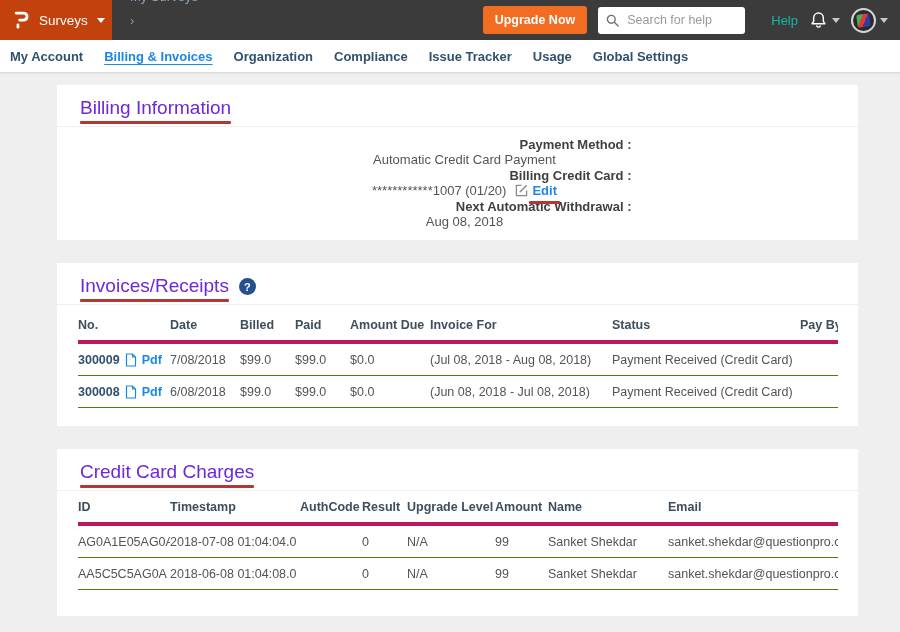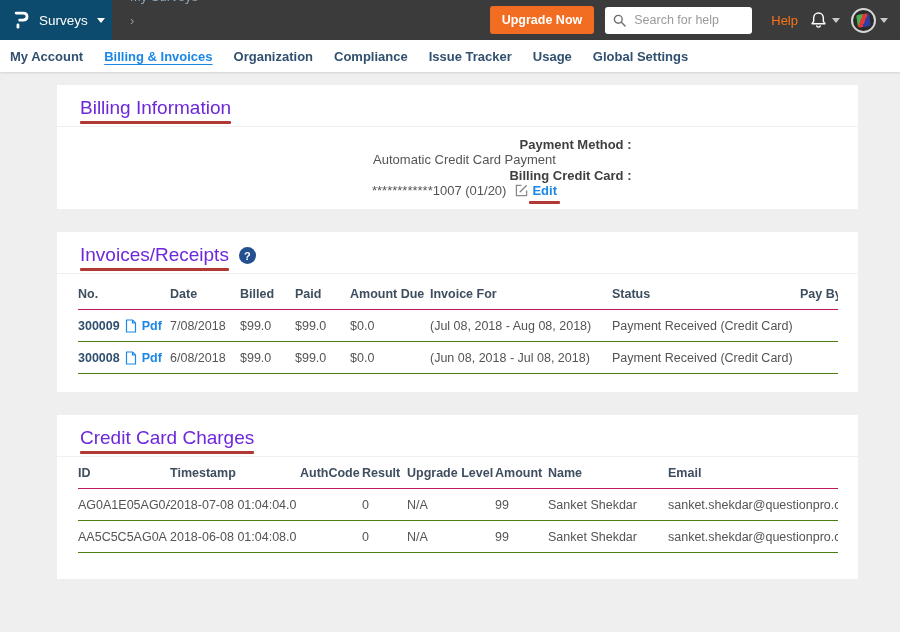--- a/index.html
+++ b/index.html
@@ -5,37 +5,37 @@
   * { box-sizing: border-box; }
   html,body { margin:0; padding:0; }
   body {
     width:900px; height:632px; overflow:hidden;
     background:#efefef;
     font-family:"Liberation Sans", sans-serif;
     -webkit-font-smoothing:antialiased;
   }
   
   .topbar { height:40px; background:#3b3b3b; display:flex; align-items:center; padding-right:12px; }
-  .logo-box { width:112px; height:40px; background:#0c4a6e; display:flex; align-items:center; padding-left:13px; gap:9px; cursor:pointer; flex:none; }
+  .logo-box { width:112px; height:40px; background:#c2410c; display:flex; align-items:center; padding-left:13px; gap:9px; cursor:pointer; flex:none; }
   .qp-logo { width:17px; height:24px; flex:none; }
   .product-label { color:#fff; font-size:13.5px; }
   .caret { width:0; height:0; border-left:4px solid transparent; border-right:4px solid transparent; border-top:5px solid #fff; display:inline-block; }
   .caret.gray { border-top-color:#c9c9c9; }
   .breadcrumb { margin-left:18px; display:flex; align-items:flex-start; gap:9px; font-size:13px;flex-direction:column; }
   .crumb-parent { color:#8ea7bd; cursor:pointer; }
   .crumb-sep { color:#9a9a9a; font-size:13px; }
   .crumb-current { color:#fff; font-weight:bold; }
   .topbar-right { margin-left:auto; display:flex; align-items:center; gap:11px; }
   .upgrade-btn { background:#f26d21; color:#fff; border:none; border-radius:3px; font-family:inherit;
     font-size:12.5px; font-weight:bold; padding:7px 12px; cursor:pointer; }
   .search-box { width:147px; height:27px; background:#ffffff; border-radius:3px; display:flex; align-items:center; padding:0 8px; gap:6px; }
   .search-box svg { flex:none; }
   .search-box input { border:none; outline:none; width:100%; font-family:inherit; font-size:12.5px; color:#444; background:transparent; }
   .search-box input::placeholder { color:#9a9a9a; }
-  .help-label { color:#f97316; font-size:13px; margin-left:8px; cursor:pointer; }
+  .help-label { color:#14b8a6; font-size:13px; margin-left:15px; cursor:pointer; }
   .bell-wrap, .avatar-wrap { display:flex; align-items:center; gap:4px; cursor:pointer; }
   .avatar { width:25px; height:25px; border-radius:50%; border:2px solid #d6d6d6; background:#2a2a2a; position:relative; overflow:hidden; display:block; }
   .avatar::after { content:""; position:absolute; left:4px; top:4px; width:13px; height:13px; border-radius:2px;
     background:linear-gradient(120deg,#4caf50 0 34%,#e53935 34% 58%,#303f9f 58% 100%); transform:rotate(-8deg); }
   
   .navtabs { height:32px; background:#fff; display:flex; align-items:center; padding-left:10px; column-gap:21px;
     box-shadow:0 1px 2px rgba(0,0,0,.12); position:relative; z-index:2; }
   .tab { font-size:13px; font-weight:bold; color:#31506f; cursor:pointer; white-space:nowrap; }
   .tab.active { color:#1b87e6; text-decoration:underline; text-underline-offset:3px; }
   
@@ -54,21 +54,21 @@
   .info-label { width:348px; text-align:right; font-size:13px; font-weight:bold; color:#3f3f3f; flex:none; }
   .info-value { margin-left:14px; font-size:13px; color:#555; display:flex; align-items:center; gap:5px; }
   .edit-action { position:relative; display:inline-flex; align-items:center; gap:4px; margin-left:4px; cursor:pointer;text-align:center; }
   .edit-link { color:#1b87e6; font-weight:bold; font-size:13px; }
   .edit-annot { position:absolute; left:14px; right:-3px; bottom:-6px; height:3px; background:#b23933; border-radius:1px; }
   
   .tbl-wrap { padding:0 20px 0 21px; }
   .tbl-wrap.inv { margin-top:4px; padding-bottom:18px; }
   .tbl-wrap.chg { padding-bottom:26px; }
   table { width:100%; border-collapse:collapse; table-layout:fixed; }
-  th { text-align:left; font-size:12.5px; font-weight:bold; color:#3e4e5e; padding:9px 8px 8px 0; border-bottom:1px solid #be185d; white-space:nowrap; overflow:hidden; }
+  th { text-align:left; font-size:12.5px; font-weight:bold; color:#3e4e5e; padding:9px 8px 8px 0; border-bottom:4px solid #be185d; white-space:nowrap; overflow:hidden; }
   td { font-size:12.5px; color:#545454; padding:9px 8px 8px 0; border-bottom:1px solid #4d7c0f; white-space:nowrap; overflow:hidden; }
   th.right, td.right { text-align:right; padding-right:0; }
   .no-cell { display:flex; align-items:center; gap:5px; }
   .link-navy { color:#31506f; font-weight:bold; cursor:pointer; }
   .link-blue { color:#1b87e6; font-weight:bold; cursor:pointer; }
 </style>
 </head>
 <body>
 
 <header class="topbar">
@@ -142,20 +142,24 @@
           <span class="edit-action">
             <svg width="13" height="13" viewBox="0 0 14 14">
               <path d="M12.5 7 V12.5 H1.5 V1.5 H7" fill="none" stroke="#8a8a8a" stroke-width="1.4"></path>
               <path d="M5.6 8.4 L12.1 1.9" fill="none" stroke="#8a8a8a" stroke-width="1.6" stroke-linecap="round"></path>
             </svg>
             <span class="edit-link">Edit</span>
             <span class="annot-bar edit-annot"></span>
           </span>
         </span>
       </div>
+      <div class="info-row">
+        <span class="info-label">Next Automatic Withdrawal :</span>
+        <span class="info-value">Aug 08, 2018</span>
+      </div>
     </div>
   </section>
 
   <section class="card">
     <div class="card-head">
       <div class="title-wrap">
         <span class="card-title">Invoices/Receipts</span>
         <div class="annot-bar"></div>
       </div>
       <span class="help-circle">?</span>

